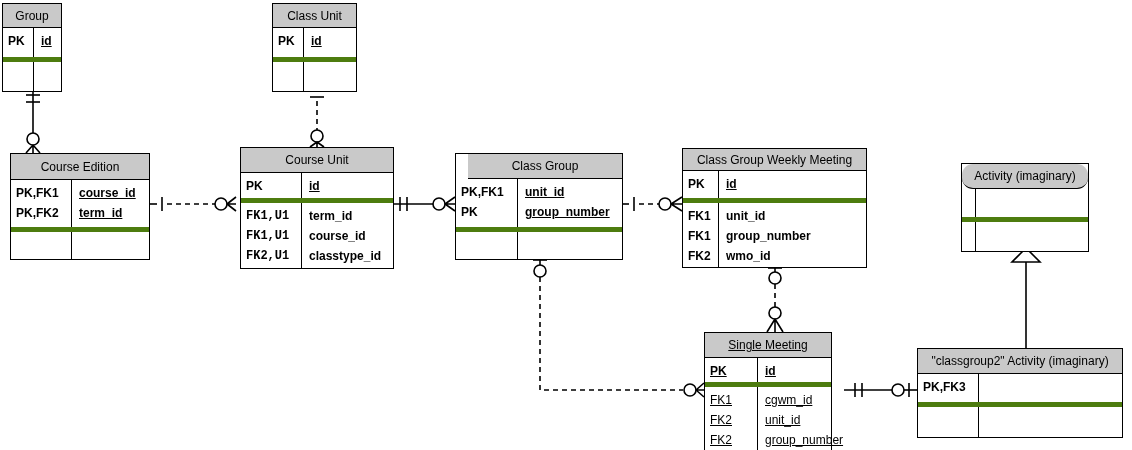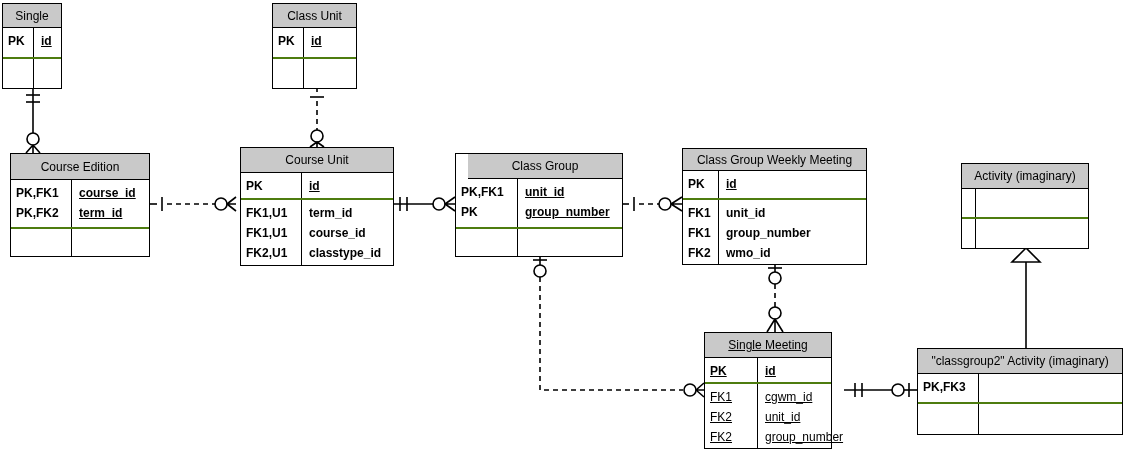--- a/index.html
+++ b/index.html
@@ -5,21 +5,21 @@
   html,body{margin:0;padding:0;background:#fff;}
   #canvas{position:relative;width:1132px;height:450px;background:#fff;overflow:hidden;
           font-family:"Liberation Sans",sans-serif;}
   #wires{position:absolute;left:0;top:0;z-index:0;}
   .ent{position:absolute;z-index:1;background:#fff;border:1px solid #000;
        font-size:12px;color:#000;box-sizing:border-box;}
   .hdr{background:#c9c9c9;border-bottom:1px solid #000;text-align:center;
        font-weight:normal;display:flex;align-items:center;justify-content:center;
        white-space:nowrap;overflow:hidden;}
   .sec{display:flex;align-items:stretch;}
-  .sec.divided{border-bottom:2px solid #4d7c0f;}
+  .sec.divided{border-bottom:5px solid #4d7c0f;}
   .kcol{border-right:1px solid #000;padding:3px 0 0 5px;box-sizing:border-box;flex:none;}
   .acol{padding:3px 0 0 7px;box-sizing:border-box;flex:1;}
   .kcol div,.acol div{line-height:20px;white-space:nowrap;}
   .b{font-weight:bold;}
   .u{text-decoration:underline;}
 </style>
 </head>
 <body>
 
 <div id="canvas">
@@ -93,21 +93,21 @@
       <line x1="909" y1="383" x2="909" y2="397"></line>
     </g>
 
     <g>
       <line x1="1026" y1="348" x2="1026" y2="261"></line>
       <polygon points="1026,248 1012,262 1040,262" fill="#fff"></polygon>
     </g>
   </svg>
 
   <div class="ent" style="left:2px;top:3px;width:60px;">
-    <div class="hdr" style="height:23px;">Single</div>
+    <div class="hdr" style="height:23px;">Group</div>
     <div class="sec divided" style="height:29px;">
       <div class="kcol b" style="width:31px;">
           <div>PK</div>
         </div>
       <div class="acol b">
           <div class="u">id</div>
         </div>
     </div>
     <div class="sec" style="height:29px;">
       <div class="kcol" style="width:31px;"></div>
@@ -153,21 +153,21 @@
     <div class="hdr" style="height:24px;">Course Unit</div>
     <div class="sec divided" style="height:25px;">
       <div class="kcol b" style="width:61px;">
           <div>PK</div>
         </div>
       <div class="acol b">
           <div class="u">id</div>
         </div>
     </div>
     <div class="sec" style="height:65px;">
-      <div class="kcol b" style="width:61px;">
+      <div class="kcol b" style="width:61px;font-family:Liberation Mono, monospace;">
         <div>FK1,U1</div>
         <div>FK1,U1</div>
         <div>FK2,U1</div>
       </div>
       <div class="acol b">
         <div>term_id</div>
         <div>course_id</div>
         <div>classtype_id</div>
       </div>
     </div>
@@ -209,21 +209,21 @@
       </div>
       <div class="acol b">
         <div>unit_id</div>
         <div>group_number</div>
         <div>wmo_id</div>
       </div>
     </div>
   </div>
 
   <div class="ent" style="left:961px;top:163px;width:128px;">
-    <div class="hdr" style="height:24px;">Activity (imaginary)</div>
+    <div class="hdr" style="height:24px;border-radius:11px;">Activity (imaginary)</div>
     <div class="sec divided" style="height:28px;">
       <div class="kcol" style="width:14px;"></div>
         <div class="acol"></div>
     </div>
     <div class="sec" style="height:29px;">
       <div class="kcol" style="width:14px;"></div>
         <div class="acol"></div>
     </div>
   </div>
 

